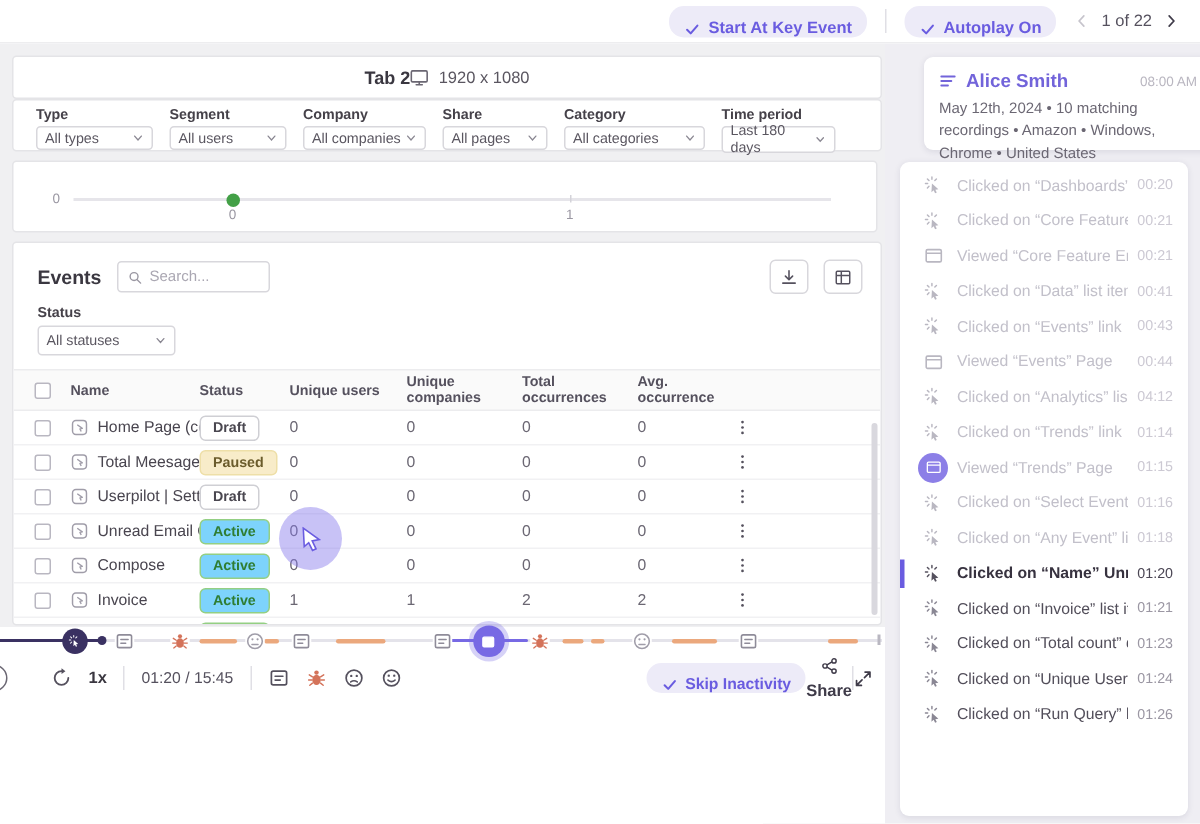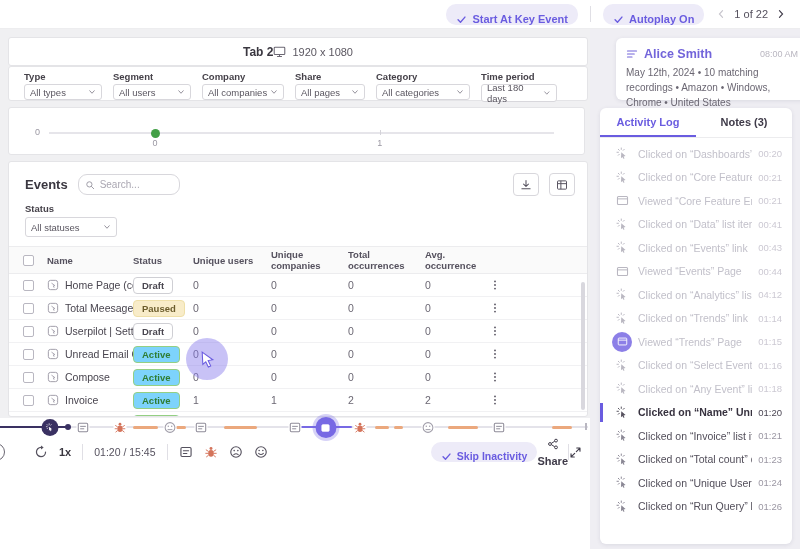--- a/index.html
+++ b/index.html
@@ -44,21 +44,21 @@
   #chart-line { position:absolute; left:40px; right:30px; top:24px; height:1.5px; background:#e6e5ea; }
   #chart-dot { position:absolute; top:-3.5px; width:9px; height:9px; border-radius:50%;
                margin-left:-4px; }
   #chart-tick { position:absolute; top:-2px; width:1.5px; height:5px; background:#d4d3d9; }
   .chart-xlabel { position:absolute; top:6px; font-size:9px; color:#9a97a2; transform:translateX(-50%); }
 
   #events-card { left:8px; top:132px; width:580px; height:256px; overflow:hidden; }
   .ev-head { display:flex; align-items:center; gap:10px; padding:11px 12px 0 16px; }
   #events-title { font-size:13px; font-weight:700; color:#3a3740; }
   .search-box { display:flex; align-items:center; gap:5px; width:102px; height:21px;
-                border:1px solid #d8d7dc; border-radius:9px; padding:0 6px; background:#fff; }
+                border:1px solid #d8d7dc; border-radius:3px; padding:0 6px; background:#fff; }
   .search-box .ic { width:10px; height:10px; color:#9a97a2; flex:none; }
   .search-box input { border:none; outline:none; width:70px; font-size:10px; color:#55515e;
                       font-family:inherit; background:transparent; }
   .search-box input::placeholder { color:#aaa7b2; }
   .ev-head .spacer { flex:1; }
   .icon-btn { width:26px; height:23px; border:1px solid #d8d7dc; border-radius:4px; background:#fff;
               display:flex; align-items:center; justify-content:center; cursor:pointer; }
   .icon-btn .ic { width:12px; height:12px; color:#55515e; }
   .ev-status { padding:7px 16px 0; }
   .ev-status .filter-select { width:92px; margin-top:3px; height:20px; }
@@ -704,24 +704,20 @@
     <svg class="ic">
         <use href="#i-menu"></use>
       </svg>
     <span id="user-name">Alice Smith</span>
     <span id="session-time">08:00 AM</span>
   </div>
   <div id="user-meta">May 12th, 2024 • 10 matching recordings • Amazon • Windows, Chrome • United States</div>
 </div>
 
 <div class="side-card" id="log-card">
-  <div id="tabs">
-    <div class="tab active">Activity Log</div>
-    <div class="tab">Notes (3)</div>
-  </div>
   <div id="act-list">
   <div class="act-item past">
     <span class="act-ic">
       <svg class="ic">
             <use href="#i-click" xlink:href="#i-click"></use>
           </svg>
     </span>
     <span class="act-text">Clicked on “Dashboards” list item</span>
     <span class="act-time">00:20</span>
   </div>

